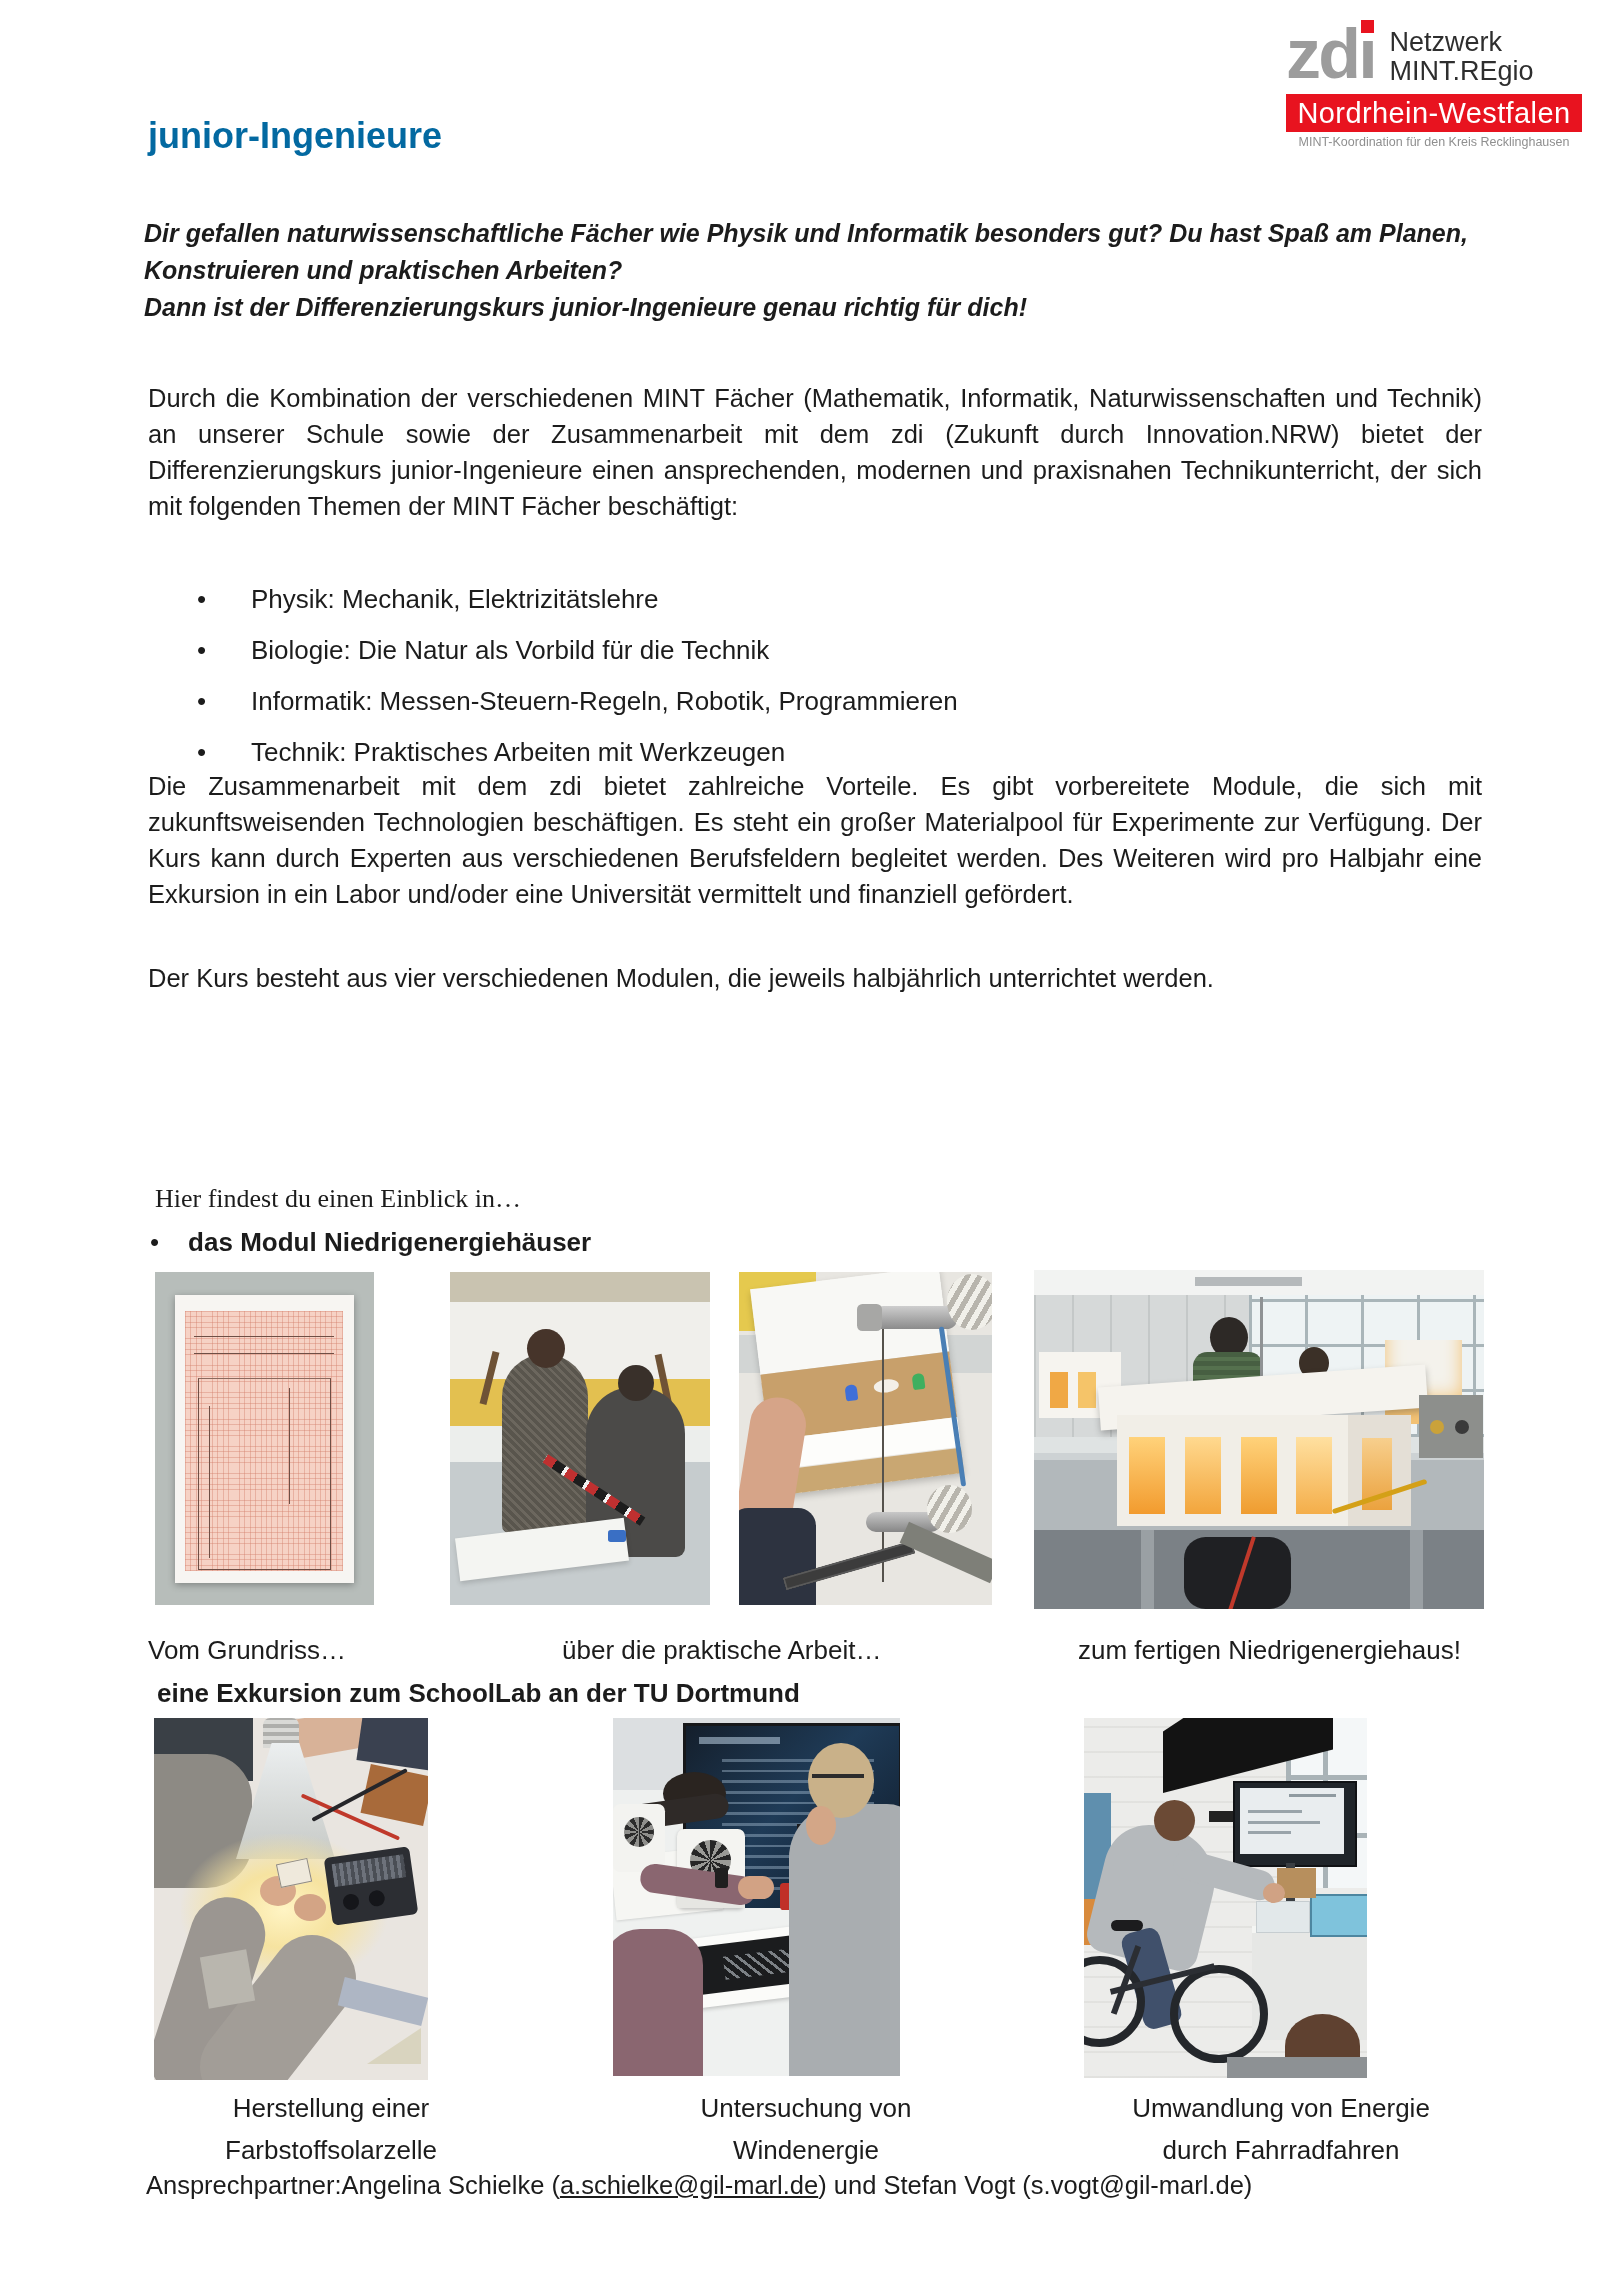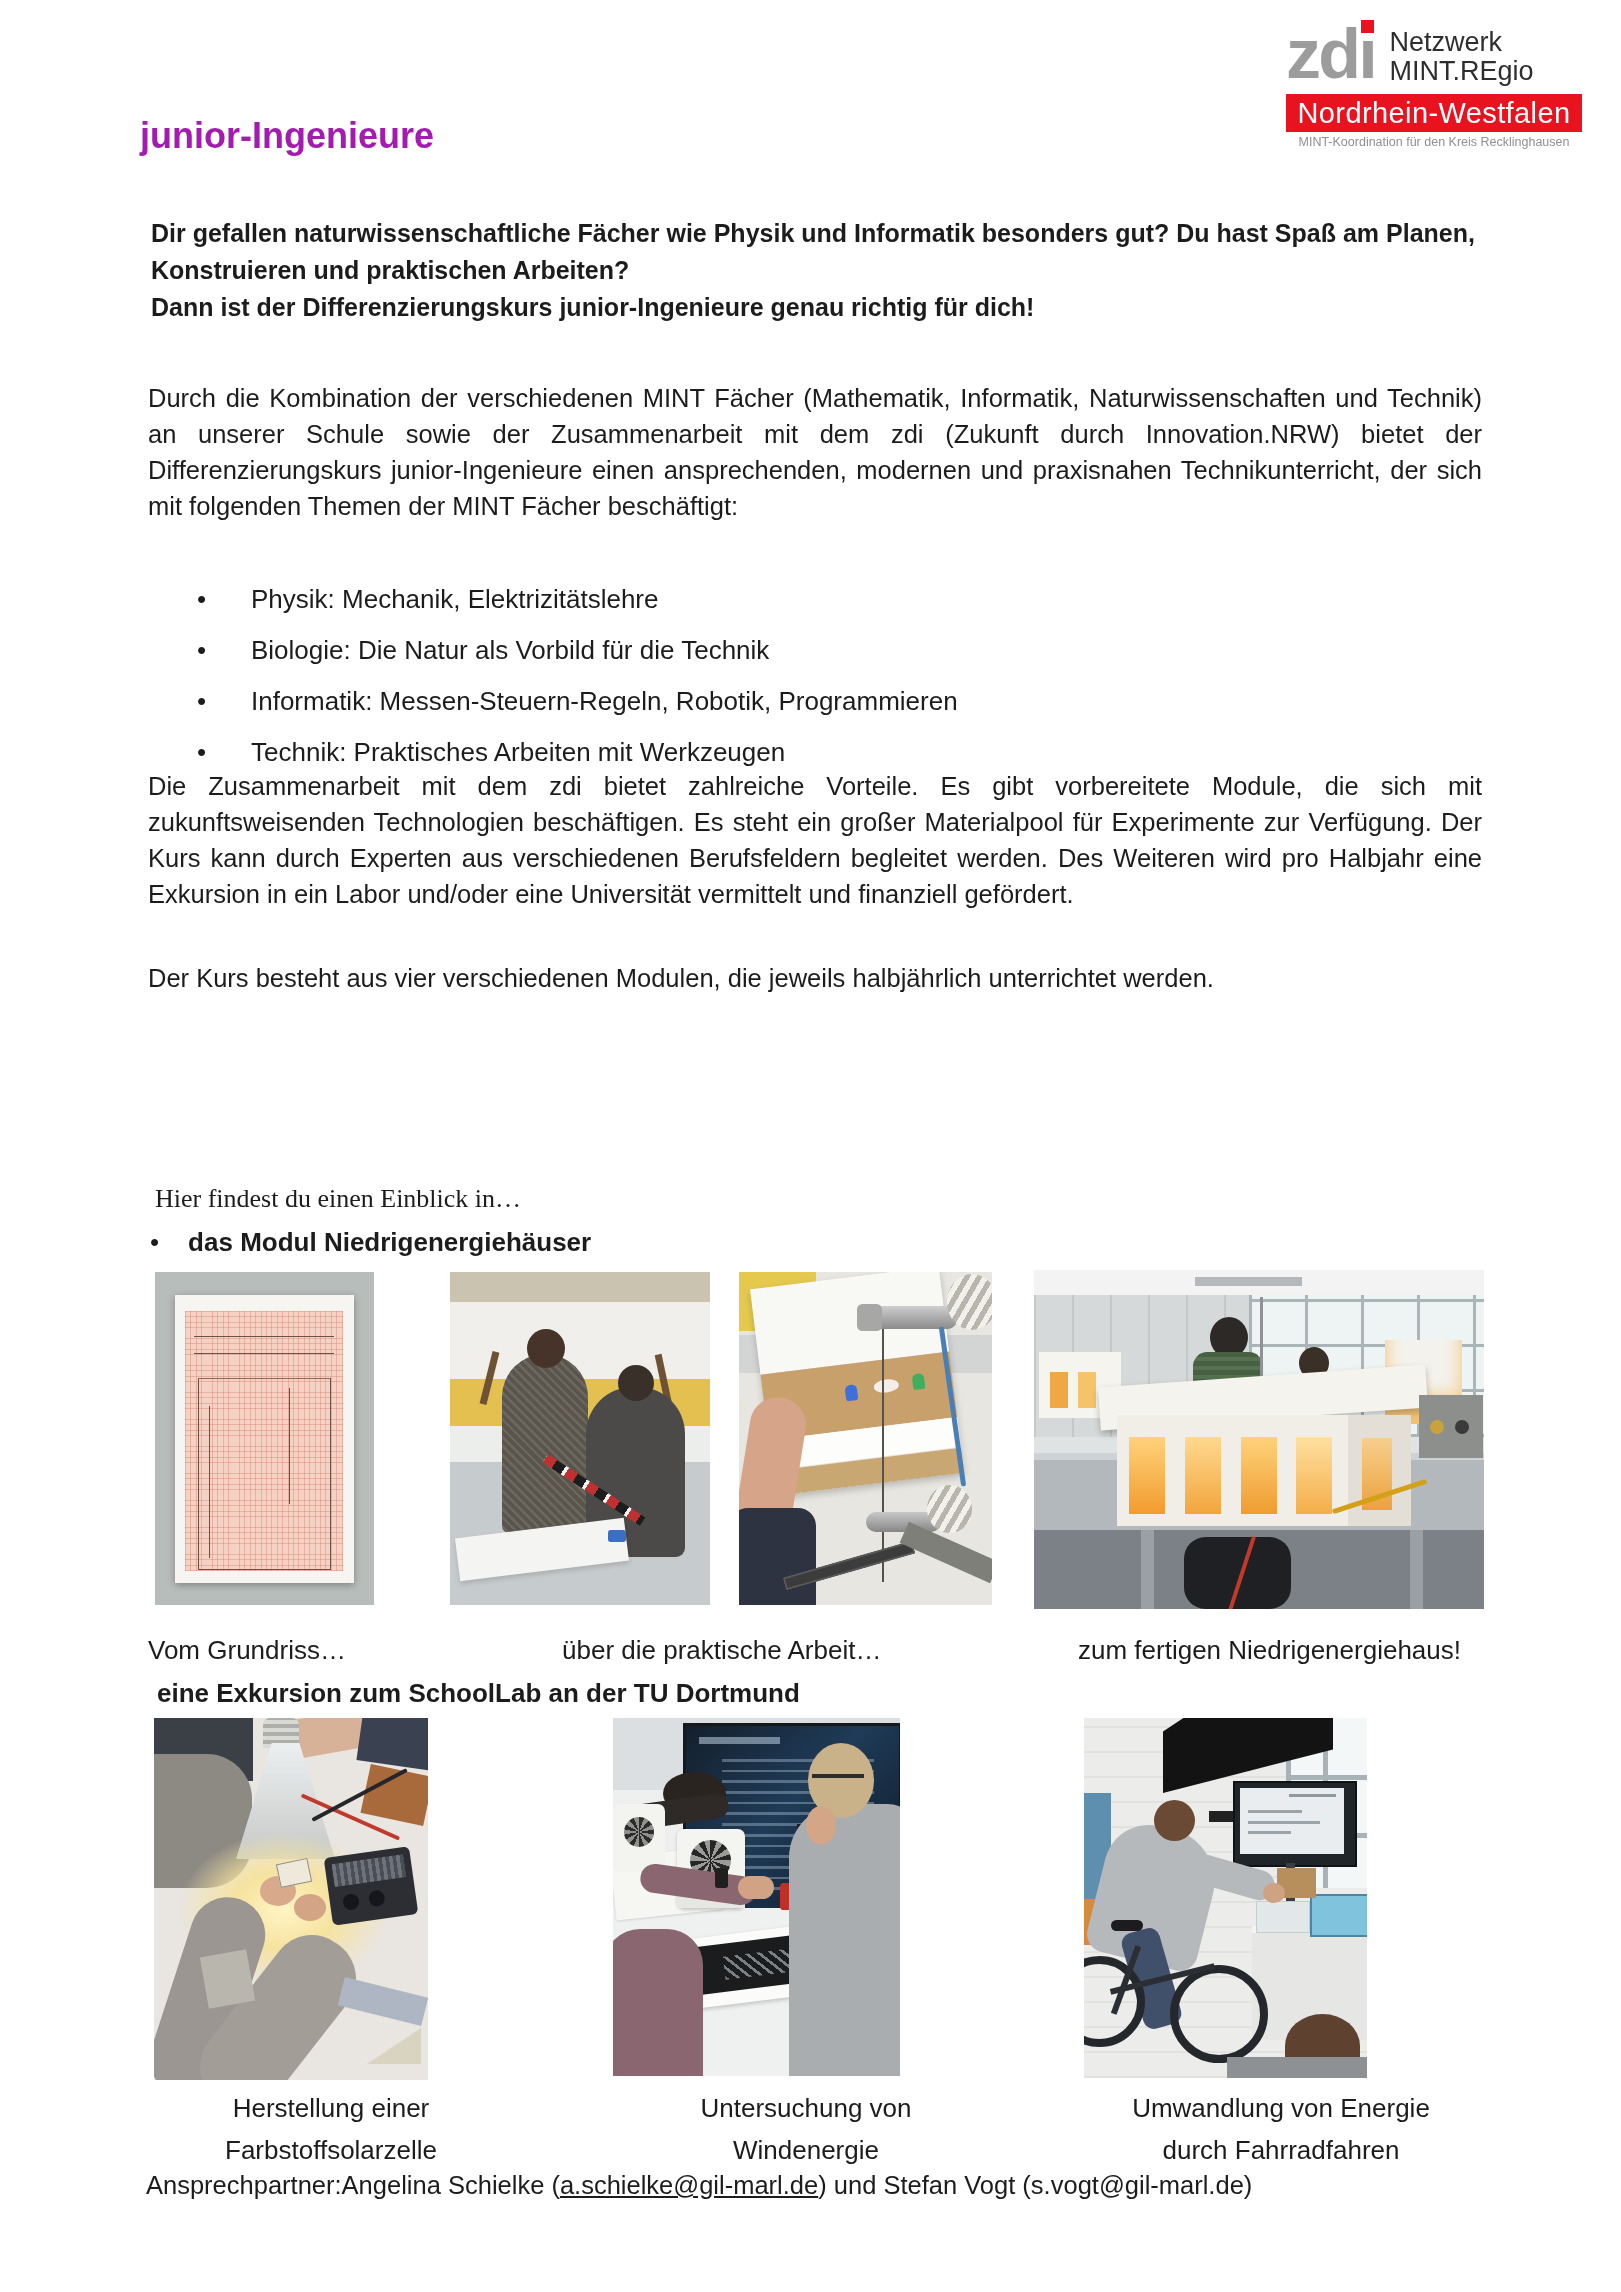--- a/index.html
+++ b/index.html
@@ -12,22 +12,22 @@
   #logo{left:1286px;top:23px;width:296px;}
   .logo-row{display:flex;align-items:center;}
   .zdi{font-size:70px;font-weight:700;color:#9c9c9c;letter-spacing:-2.7px;line-height:63px;}
   .iwrap{position:relative;}
   .iwrap .idot{position:absolute;top:4.5px;left:2.7px;width:13.4px;height:13.4px;background:#e8131f;}
   .netz{margin-left:14.3px;padding-top:4.5px;font-size:27px;line-height:29.6px;color:#2e2e2e;}
   .banner{margin-top:7.2px;height:38px;background:#e8131f;color:#ffffff;font-size:29px;
           line-height:38px;text-align:center;letter-spacing:0.4px;}
   .subline{margin-top:2.7px;font-size:12.5px;color:#8f8f8f;text-align:center;white-space:nowrap;}
   
-  .title{left:140px;top:115px;font-size:36px;font-weight:700;color:#a21caf;}
-  .intro{left:151px;top:215px;width:1334px;font-size:25px;line-height:37px;font-weight:700;}
+  .title{left:148px;top:115px;font-size:36px;font-weight:700;color:#0369a1;}
+  .intro{left:144px;top:215px;width:1334px;font-size:25px;line-height:37px;font-weight:700;font-style:italic;}
   .intro p{margin:0;}
   .para{left:148px;top:0;width:1334px;font-size:25.5px;line-height:36px;text-align:justify;}
   #para1{top:380px;} #para2{top:768px;}
   #para3{top:960px;text-align:left;}
   ul.doclist{list-style:none;margin:0;padding:0;}
   #subject-list{left:148px;top:568px;font-size:26px;}
   #module-list{left:148px;top:1030px;font-size:26px;}
   ul.doclist li{position:relative;padding-left:103px;line-height:39px;margin-top:12px;}
   ul.doclist li::before{content:"•";position:absolute;left:49px;}
   .einblick{left:155px;top:1184px;font-size:26px;font-family:Liberation Serif, serif;}

